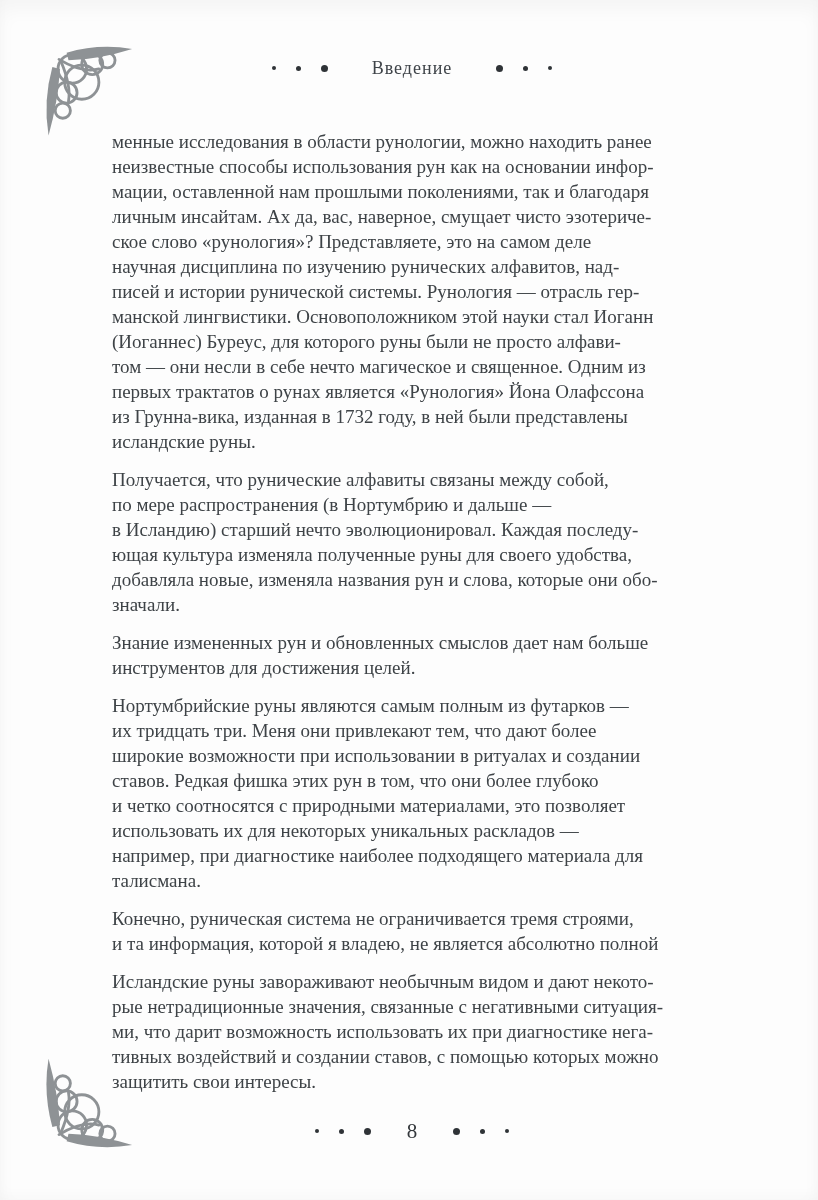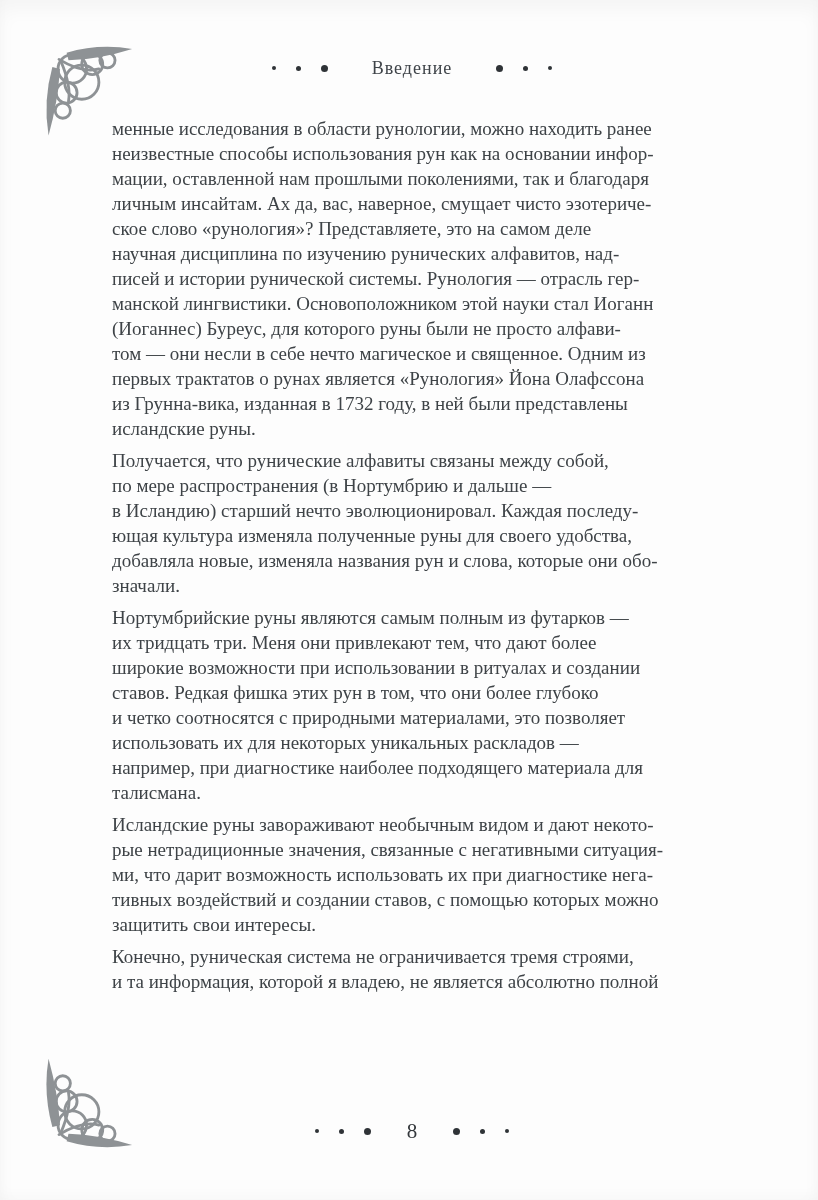--- a/index.html
+++ b/index.html
@@ -35,21 +35,21 @@
   .d-m { width: 5px; height: 5px; }
   .d-l { width: 7px; height: 7px; }
 
   
   .body-text {
     position: absolute; left: 112px; top: 116px; width: 604px;
     color: #3e4347;
     font-size: 19px; line-height: 25px;
   }
   .para {
-    margin: 0 0 7px 0;
+    margin: 13px 0 7px 0;
     white-space: pre-line;
   }
 
   
   .page-footer {
     position: absolute; left: 112px; top: 1118px; width: 600px;
     display: flex; align-items: center; justify-content: center;
     gap: 20px;
   }
   .page-number {
@@ -118,35 +118,37 @@
 том — они несли в себе нечто магическое и священное. Одним из
 первых трактатов о рунах является «Рунология» Йона Олафссона
 из Грунна-вика, изданная в 1732 году, в ней были представлены
 исландские руны.</p>
     <p class="para">Получается, что рунические алфавиты связаны между собой,
 по мере распространения (в Нортумбрию и дальше —
 в Исландию) старший нечто эволюционировал. Каждая последу-
 ющая культура изменяла полученные руны для своего удобства,
 добавляла новые, изменяла названия рун и слова, которые они обо-
 значали.</p>
+    <p class="para">Знание измененных рун и обновленных смыслов дает нам больше
+инструментов для достижения целей.</p>
     <p class="para">Нортумбрийские руны являются самым полным из футарков —
 их тридцать три. Меня они привлекают тем, что дают более
 широкие возможности при использовании в ритуалах и создании
 ставов. Редкая фишка этих рун в том, что они более глубоко
 и четко соотносятся с природными материалами, это позволяет
 использовать их для некоторых уникальных раскладов —
 например, при диагностике наиболее подходящего материала для
 талисмана.</p>
+    <p class="para">Конечно, руническая система не ограничивается тремя строями,
+и та информация, которой я владею, не является абсолютно полной</p>
     <p class="para">Исландские руны завораживают необычным видом и дают некото-
 рые нетрадиционные значения, связанные с негативными ситуация-
 ми, что дарит возможность использовать их при диагностике нега-
 тивных воздействий и создании ставов, с помощью которых можно
 защитить свои интересы.</p>
-    <p class="para">Конечно, руническая система не ограничивается тремя строями,
-и та информация, которой я владею, не является абсолютно полной</p>
   </main>
 
   <div class="page-footer">
     <span class="dot d-s"></span>
     <span class="dot d-m"></span>
     <span class="dot d-l"></span>
     <span class="page-number">8</span>
     <span class="dot d-l"></span>
     <span class="dot d-m"></span>
     <span class="dot d-s"></span>

